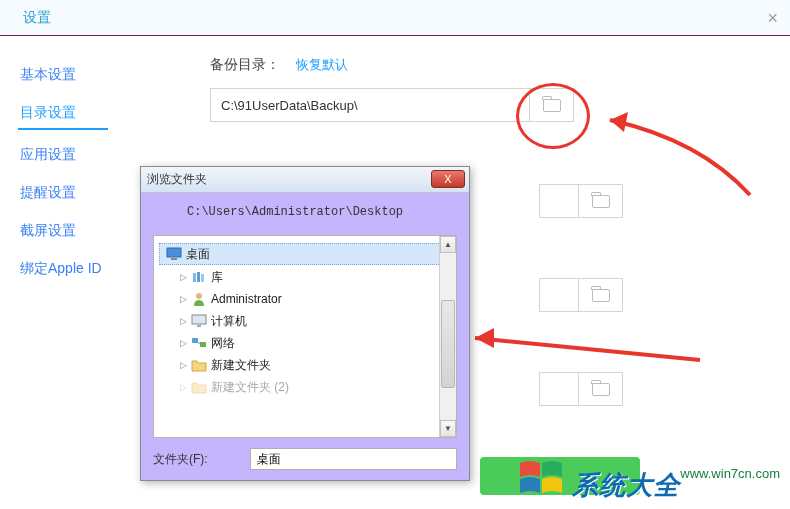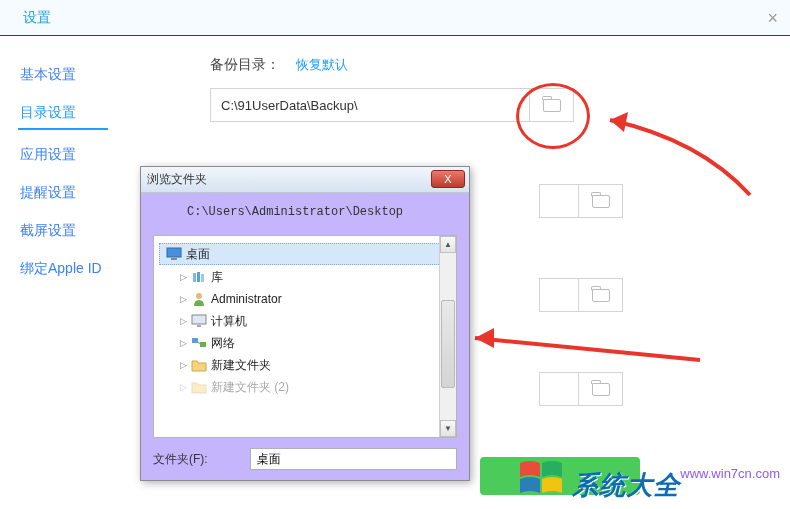--- a/index.html
+++ b/index.html
@@ -54,21 +54,21 @@
   .dlg-folder-row label { font-size: 12px; margin-right: 6px; }
   .dlg-folder-input { flex: 1; height: 22px; border: 1px solid #b0b0b0; padding: 0 6px; font-size: 12px; }
   .dlg-buttons { display: flex; gap: 10px; margin-top: 10px; justify-content: flex-start; }
   .dlg-btn { height: 24px; padding: 0 10px; font-size: 12px; background: linear-gradient(#fdfdfd,#e8e8e8); border: 1px solid #a8a8a8; border-radius: 3px; cursor: pointer; min-width: 72px; }
   .dlg-btn.spacer { visibility: hidden; min-width: 0; width: 30px; padding: 0; border: none; }
   
   
   .wm { position: absolute; right: 10px; bottom: 6px; display: flex; align-items: flex-end; z-index: 20; }
   .wm-text { display: flex; flex-direction: row; align-items: flex-start; color: #0d6ab5; }
   .wm-text .big { font-size: 26px; font-weight: bold; font-style: italic; letter-spacing: 1px; text-shadow: 1px 1px 0 #fff; }
-  .wm-text .small { font-size: 13px; color: #8b5cf6; margin-top: -2px; }
+  .wm-text .small { font-size: 13px; color: #15803d; margin-top: -2px; }
   
   
   .green-btn { position: absolute; left: 480px; top: 457px; width: 160px; height: 38px; background: #4bcb59; border-radius: 4px; }
 </style>
 </head>
 <body>
 
 <div class="titlebar">
   <span class="title">设置</span>
   <span class="close">×</span>

